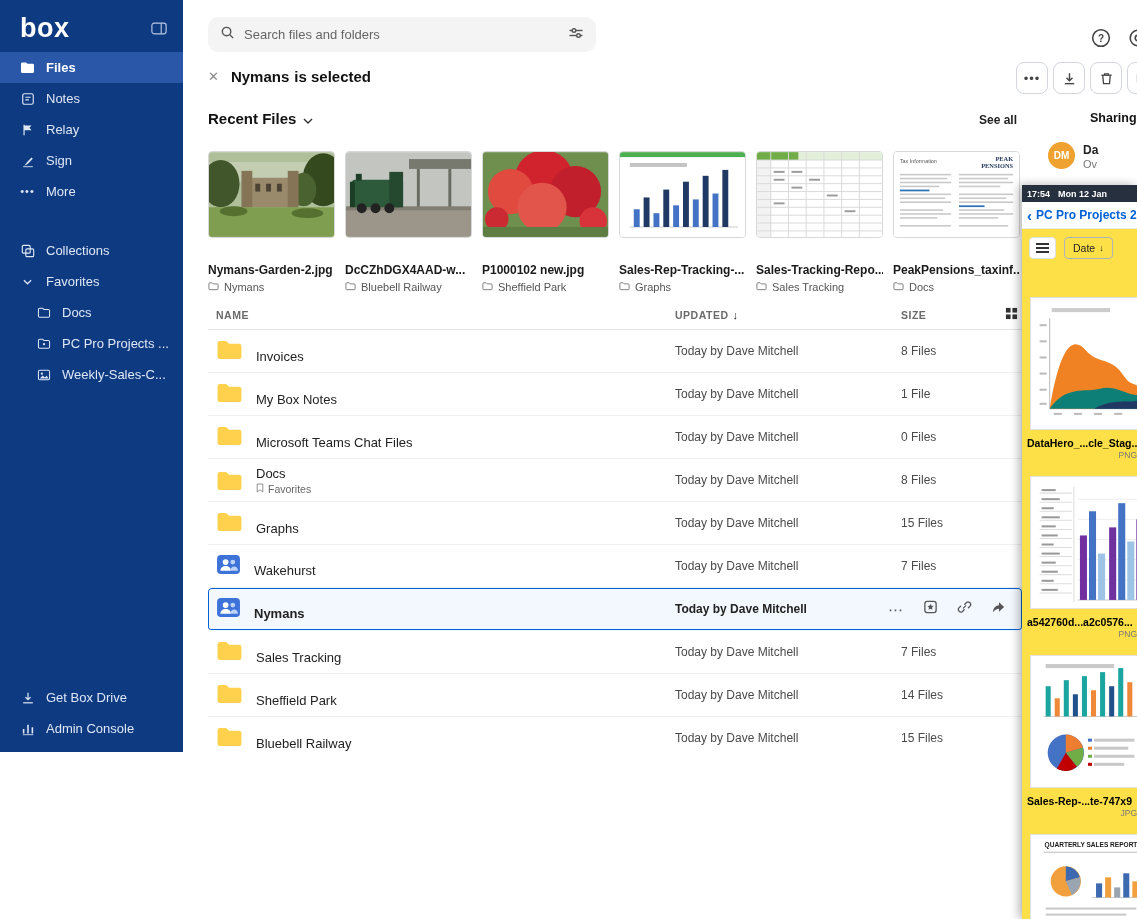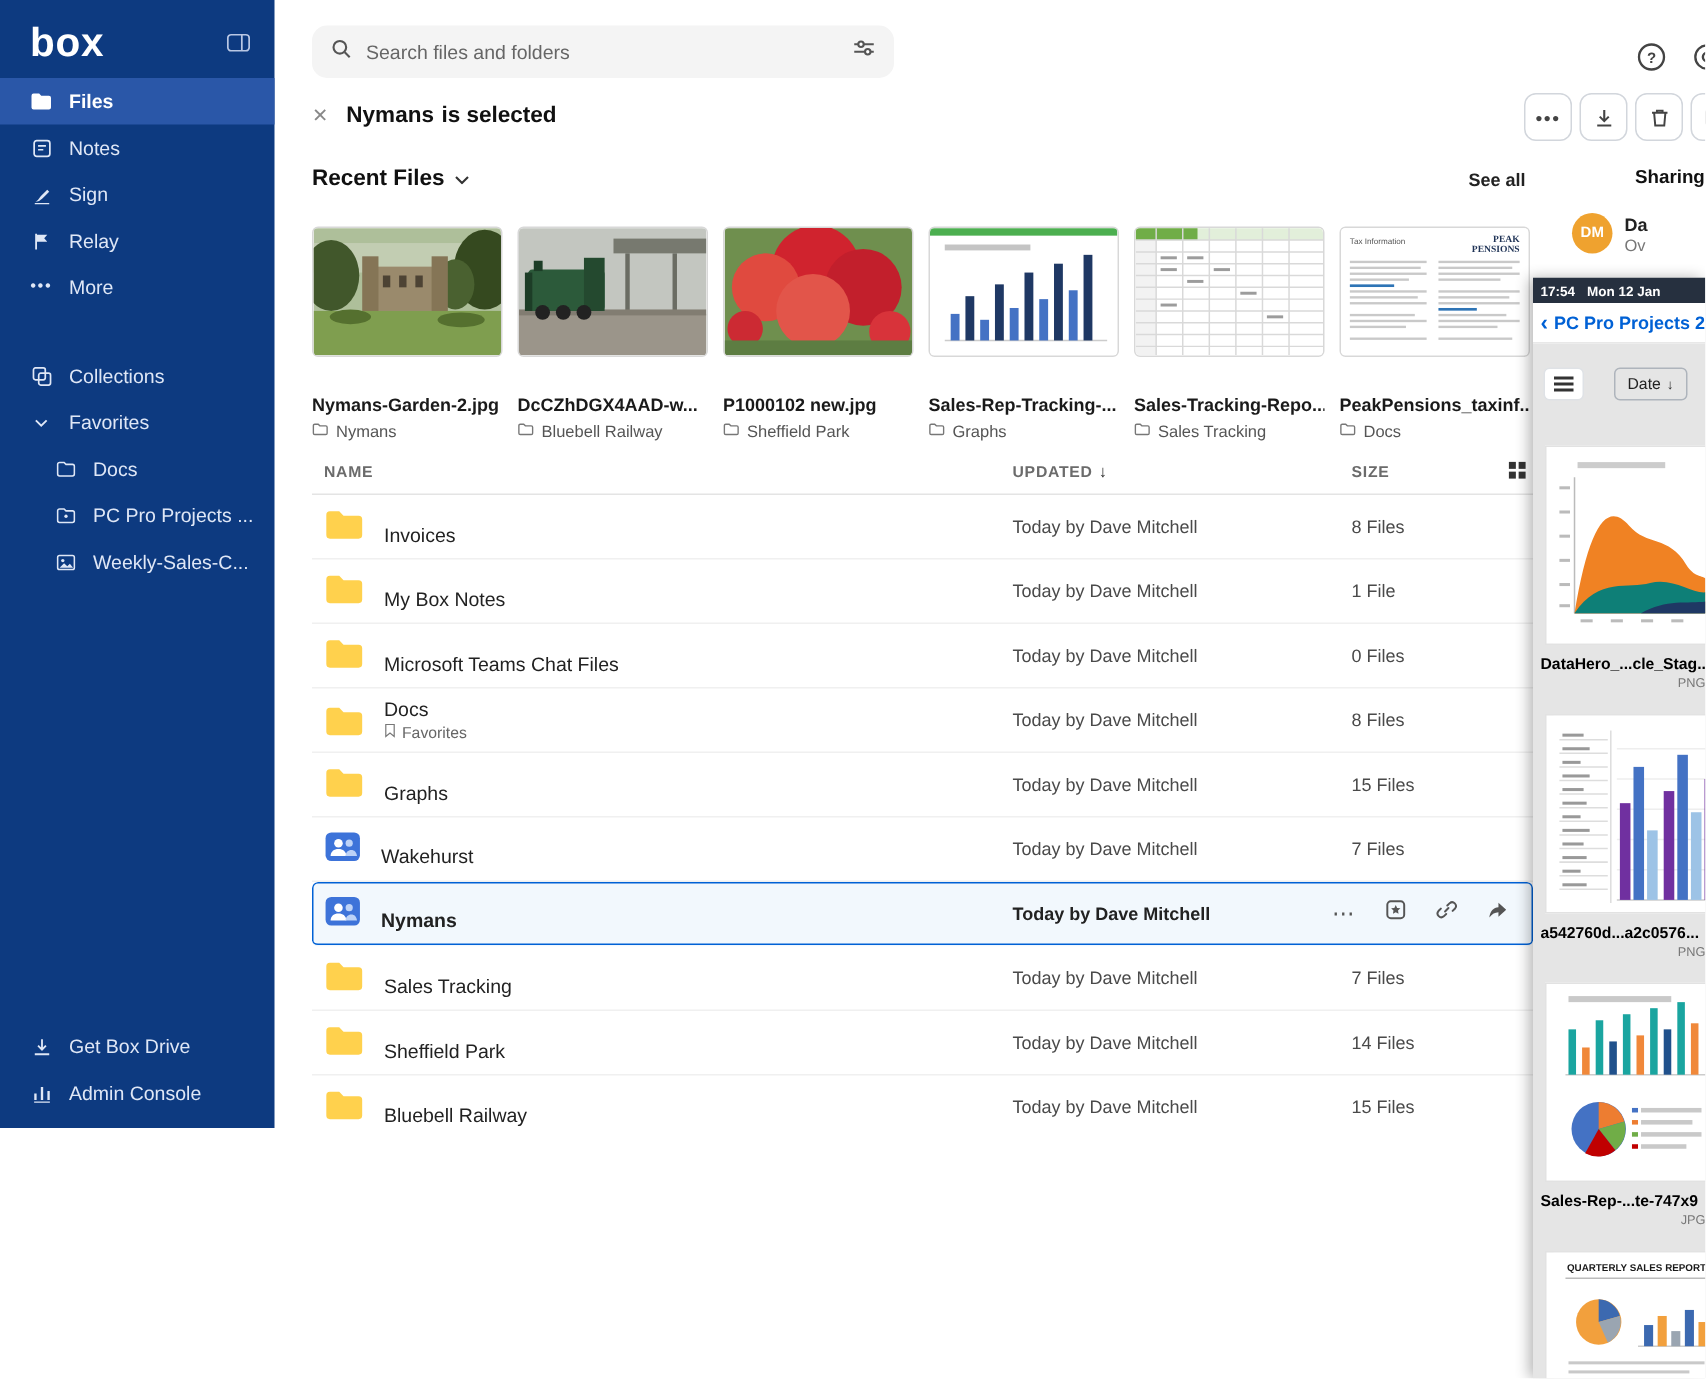--- a/index.html
+++ b/index.html
@@ -63,25 +63,25 @@
   .row-actions .dots3 { font-size:15px; letter-spacing:1px; color:#555; cursor:pointer; }
   .row-actions svg { cursor:pointer; }
 
   
   .share-title { position:absolute; left:1090px; top:111px; font-size:12.5px; font-weight:700; color:#111; z-index:5; }
   .share-avatar { position:absolute; left:1048px; top:142px; width:27px; height:27px; border-radius:50%; background:#efa22f; color:#fff; font-size:10px; font-weight:700; display:flex; align-items:center; justify-content:center; z-index:5; }
   .share-name { position:absolute; left:1083px; top:143px; font-size:12px; font-weight:700; color:#222; z-index:5; white-space:nowrap; }
   .share-role { position:absolute; left:1083px; top:158px; font-size:11px; color:#777; z-index:5; white-space:nowrap; }
 
   
-  .phone { position:absolute; left:1022px; top:185px; width:115px; height:734px; background:#e5e5e5; box-shadow:-3px 0 9px rgba(0,0,0,.3); overflow:hidden; z-index:30; }
+  .phone { position:absolute; left:1022px; top:185px; width:115px; height:734px; background:#fde047; box-shadow:-3px 0 9px rgba(0,0,0,.3); overflow:hidden; z-index:30; }
   .p-status { height:17px; background:#26303f; color:#fff; font-size:9px; display:flex; align-items:center; gap:8px; padding:0 5px; font-weight:600; }
   .p-head { height:27px; background:#fff; display:flex; align-items:center; gap:4px; padding:0 5px; color:#0061d5; font-size:12px; font-weight:600; border-bottom:1px solid #e8e8e8; white-space:nowrap; cursor:pointer; }
   .p-chev { font-size:15px; font-weight:700; line-height:1; }
-  .p-tools { height:38px; display:flex; gap:20px; padding:16px 7px; }
+  .p-tools { height:38px; display:flex; align-items:center; gap:8px; padding:16px 7px; }
   .p-burger { width:27px; height:22px; background:#fff; border:1px solid #dfe2e6; border-radius:4px; display:flex; flex-direction:column; justify-content:center; gap:2.5px; align-items:center; cursor:pointer; }
   .p-burger i { display:block; width:13px; height:1.6px; background:#333; }
   .p-sort { height:22px; border:1px solid #aeb4bc; border-radius:4px; display:flex; align-items:center; gap:4px; padding:0 8px; font-size:10.5px; color:#222; cursor:pointer; }
   .p-sort .p-arrow { font-size:9px; }
   .pcard { margin:16px 0 0 8px; width:122px; height:133px; background:#fff; border:1px solid #e2e2e2; display:flex; align-items:center; justify-content:center; overflow:hidden; cursor:pointer; }
   .pcard.first { margin-top:30px; }
   .pname { margin:7px 0 0 5px; font-size:10.5px; font-weight:700; color:#000; white-space:nowrap; }
   .ptype { margin:1px 0 0 5px; font-size:8.5px; color:#777; font-weight:400;text-align:right; }
 </style>
 </head>
@@ -113,34 +113,34 @@
             <svg width="14" height="14" viewBox="0 0 16 16">
               <rect x="2" y="2" width="12" height="12" rx="2" fill="none" stroke="currentColor" stroke-width="1.3"></rect>
               <path d="M5 6h6M5 9h4" stroke="currentColor" stroke-width="1.2"></path>
             </svg>
           </span>
         <span>Notes</span>
       </div>
       <div class="nav-item">
         <span class="nicon">
             <svg width="14" height="14" viewBox="0 0 16 16">
+              <path d="M3.5 2v12" stroke="currentColor" stroke-width="1.4"></path>
+              <path d="M3.5 2.8h8.5l-2.3 2.7 2.3 2.7H3.5z" fill="currentColor"></path>
+            </svg>
+          </span>
+        <span>Relay</span>
+      </div>
+      <div class="nav-item">
+        <span class="nicon">
+            <svg width="14" height="14" viewBox="0 0 16 16">
               <path d="M3 13c2-.5 2.5-2 4-4l5-5 1.5 1.5-5 5c-2 2-3.5 2.5-5.5 2.5z" fill="currentColor"></path>
               <path d="M2.5 14.5h11" stroke="currentColor"></path>
             </svg>
           </span>
         <span>Sign</span>
-      </div>
-      <div class="nav-item">
-        <span class="nicon">
-            <svg width="14" height="14" viewBox="0 0 16 16">
-              <path d="M3.5 2v12" stroke="currentColor" stroke-width="1.4"></path>
-              <path d="M3.5 2.8h8.5l-2.3 2.7 2.3 2.7H3.5z" fill="currentColor"></path>
-            </svg>
-          </span>
-        <span>Relay</span>
       </div>
       <div class="nav-item">
         <span class="nicon dots">•••</span>
         <span>More</span>
       </div>
     </nav>
     <div class="nav-sec">
       <div class="nav-item">
         <span class="nicon">
             <svg width="14" height="14" viewBox="0 0 16 16">

